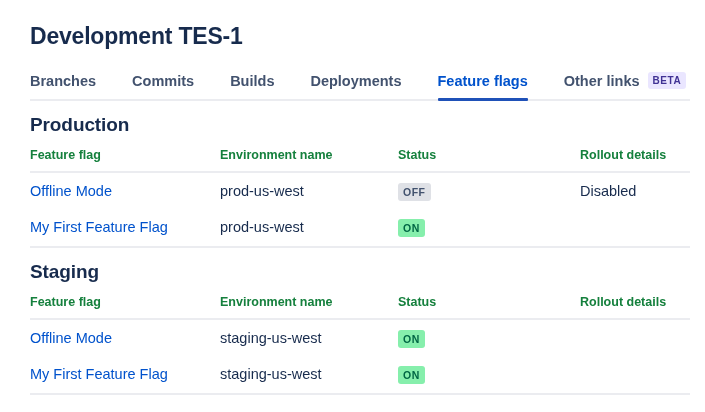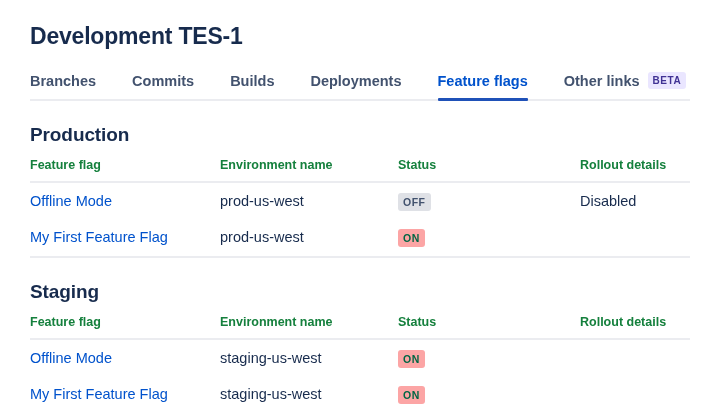--- a/index.html
+++ b/index.html
@@ -81,21 +81,21 @@
     letter-spacing: 0.6px;
     line-height: 1;
     padding: 4px 5px 3px 5px;
     border-radius: 3px;
     position: relative;
     top: -1px;
   }
 
   
   .section {
-    margin-top: 22px;
+    margin-top: 12px;
   }
   .section-title {
     margin: 0 0 10px 0;
     font-size: 19px;
     line-height: 24px;
     font-weight: bold;
     color: #172B4D;
     letter-spacing: -0.1px;
   }
 
@@ -139,21 +139,21 @@
   .lozenge {
     display: inline-block;
     font-size: 10.5px;
     font-weight: bold;
     letter-spacing: 0.5px;
     line-height: 1;
     padding: 4px 5px 3px 5px;
     border-radius: 3px;
     text-transform: uppercase;
   }
-  .lozenge.on  { background: #fca5a5; color: #006644; }
+  .lozenge.on  { background: #86efac; color: #006644; }
   .lozenge.off { background: #DFE1E6; color: #42526E; }
 </style>
 </head>
 <body>
 
 <div class="page">
 
   <h1 class="page-title">Development TES-1</h1>
 
   <div class="tabs" id="tab-bar">

